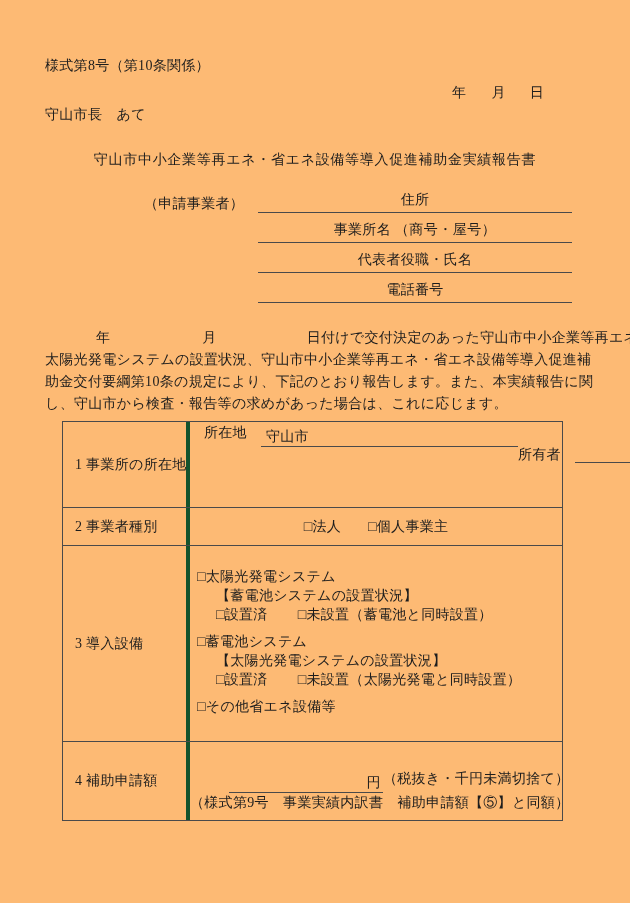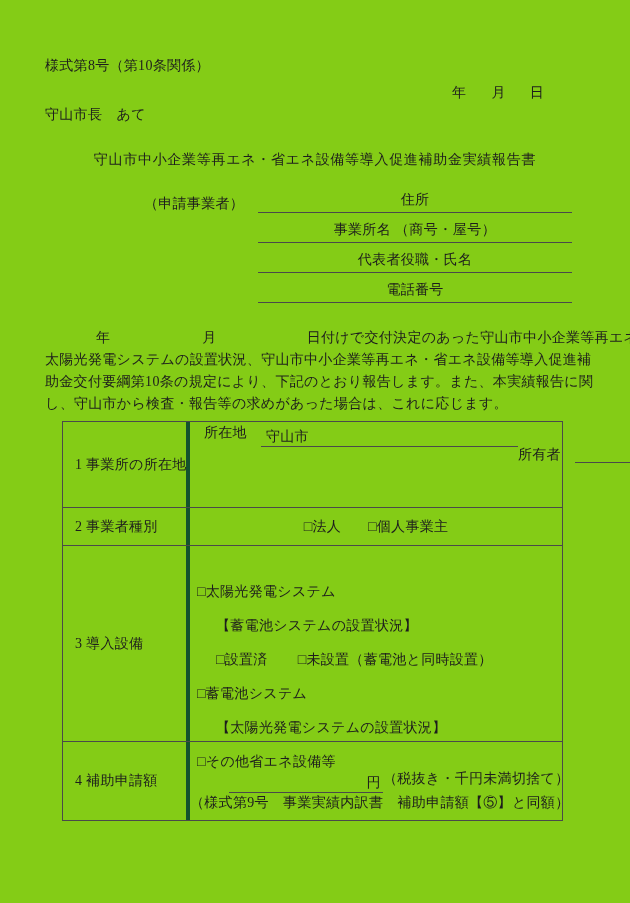--- a/index.html
+++ b/index.html
@@ -1,20 +1,20 @@
 <!DOCTYPE html>
 <html><head>
 <meta charset="utf-8">
 <style>
   html,body{margin:0;padding:0;background:#e8e8e8;}
   .page{
     position:relative;
     width:630px;height:903px;
     margin:0 auto;
-    background:#84cc16;
+    background:#fdba74;
     color:#1d1d1d;
     font-family:"Liberation Serif","DejaVu Serif",serif;
     font-size:14px;
     letter-spacing:0.3px;
     overflow:hidden;
   }
   .abs{position:absolute;}
   
   .form-number{left:45px;top:57px;}
   .date-line{top:84px;right:86px;}
@@ -76,21 +76,21 @@
     display:inline-flex;justify-content:space-between;
     width:155px;vertical-align:baseline;
   }
   
   .r2c{display:flex;align-items:center;justify-content:center;}
   .opt{white-space:nowrap;}
   .opt-gap{margin-left:27px;}
   
   .r3c{padding:21px 0 0 7px;line-height:19px;}
   .grp{margin-bottom:8px;}
-  .gline{white-space:nowrap;margin-top:15px;}
+  .gline{white-space:nowrap;}
   .sub{padding-left:19px;}
   .opt2{margin-left:30px;}
   
   .r4c{
     display:flex;flex-direction:column;
     align-items:flex-end;justify-content:flex-end;
     padding:0 10px 7px 0;line-height:20px;
   }
   .amt-line{white-space:nowrap;}
   .ul.amt{width:152px;text-align:right;padding-right:2px;}
@@ -172,20 +172,23 @@
           <div class="gline"><span>□</span><span>太陽光発電システム</span></div>
           <div class="gline sub">【蓄電池システムの設置状況】</div>
           <div class="gline sub">
             <span>□</span><span>設置済</span><span class="opt2">□</span><span>未設置（蓄電池と同時設置）</span>
           </div>
         </div>
 
         <div class="grp">
           <div class="gline"><span>□</span><span>蓄電池システム</span></div>
           <div class="gline sub">【太陽光発電システムの設置状況】</div>
+          <div class="gline sub">
+            <span>□</span><span>設置済</span><span class="opt2">□</span><span>未設置（太陽光発電と同時設置）</span>
+          </div>
         </div>
 
         <div class="grp">
           <div class="gline"><span>□</span><span>その他省エネ設備等</span></div>
         </div>
 
       </div>
     </div>
 
     <div class="trow r4">

